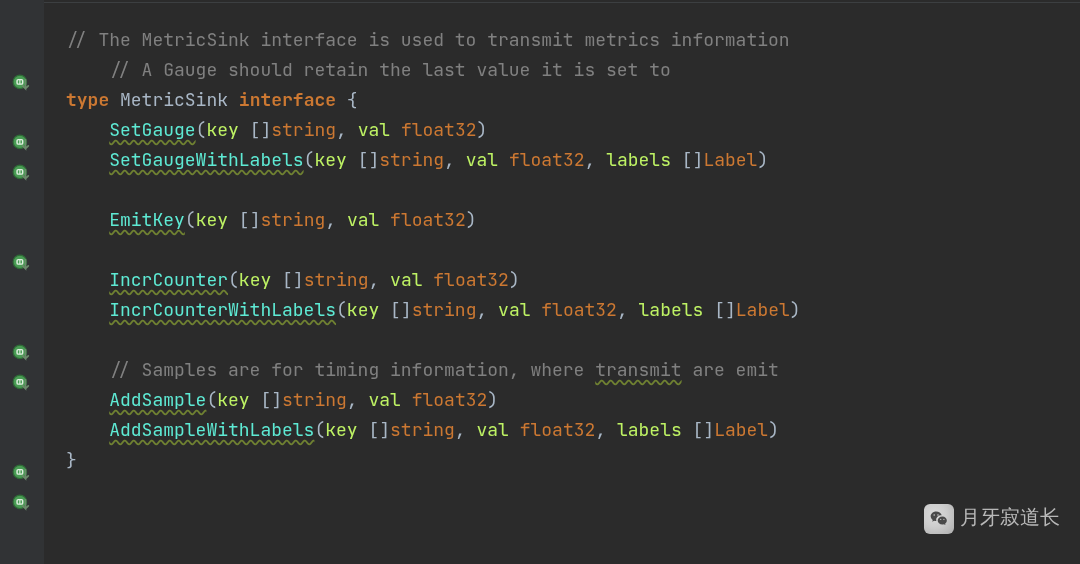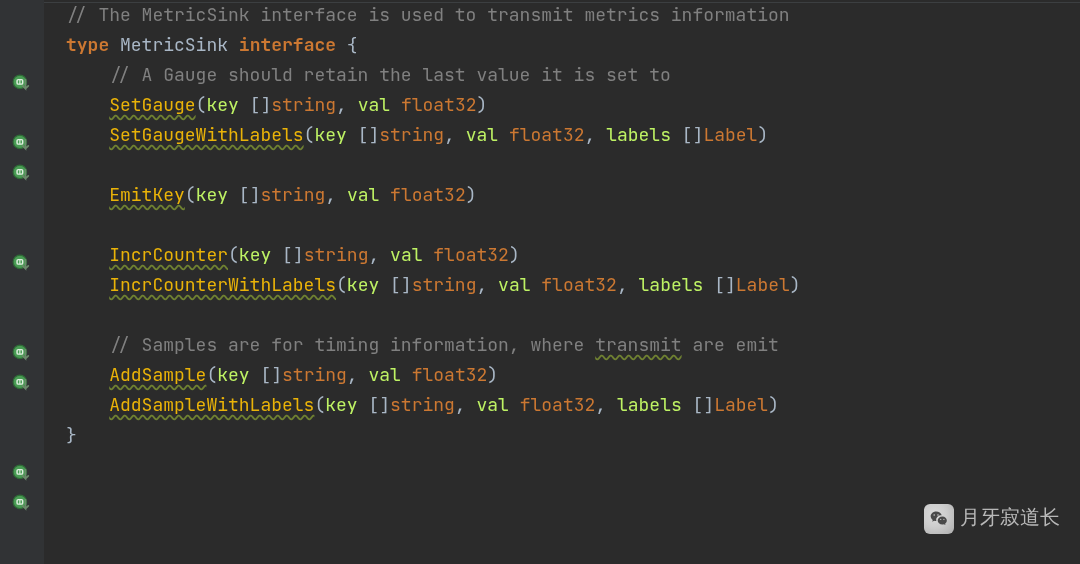--- a/index.html
+++ b/index.html
@@ -20,21 +20,21 @@
     position: relative;
   }
   .gutter {
     width: 44px;
     flex: 0 0 44px;
     background: #313335;
     position: relative;
   }
   .code-area {
     flex: 1;
-    padding-top: 0;
+    padding-top: 25px;
     box-sizing: border-box;
     position: relative;
   }
   .line {
     height: 30px;
     line-height: 30px;
     white-space: pre;
     padding-left: 22px;
     color: #a9b7c6;
   }
@@ -47,21 +47,21 @@
     position: absolute;
     top: 6px;
     left: 12px;
     width: 18px;
     height: 18px;
   }
   .impl-icon svg { width: 18px; height: 18px; display: block; }
   .comment { color: #808080; }
   .keyword { color: #cc7832; font-weight: 600; }
   .typename { color: #a9b7c6; }
-  .method { color: #eab308; }
+  .method { color: #5eead4; }
   .param { color: #bef264; }
   .builtin { color: #cc7832; }
   .punct { color: #a9b7c6; }
   .label-type { color: #cc7832; }
   .warn-underline {
     text-decoration: underline wavy rgba(128,150,50,0.8);
     text-decoration-skip-ink: none;
     text-underline-offset: 3px;
   }
   .watermark {
@@ -196,23 +196,23 @@
         </div>
         <div class="gutter-line"></div>
       </div>
   </div>
 
   <div class="code-area">
 
     <div class="line"><span class="comment">// The MetricSink interface is used to transmit metrics information</span></div>
 
 
+    <div class="line">    <span class="comment">// A Gauge should retain the last value it is set to</span></div>
+
     <div class="line"><span class="keyword">type</span><span> </span><span class="typename">MetricSink</span><span> </span><span class="keyword">interface</span><span class="punct"> {</span></div>
-
-    <div class="line">    <span class="comment">// A Gauge should retain the last value it is set to</span></div>
 
     <div class="line">    <span class="method warn-underline">SetGauge</span><span class="sig"><span class="punct">(</span><span class="param">key</span><span class="punct"> </span><span class="punct">[]</span><span class="builtin">string</span><span class="punct">,</span><span class="punct"> </span><span class="param">val</span><span class="punct"> </span><span class="builtin">float32</span><span class="punct">)</span></span></div>
 
     <div class="line">    <span class="method warn-underline">SetGaugeWithLabels</span><span class="sig"><span class="punct">(</span><span class="param">key</span><span class="punct"> </span><span class="punct">[]</span><span class="builtin">string</span><span class="punct">,</span><span class="punct"> </span><span class="param">val</span><span class="punct"> </span><span class="builtin">float32</span><span class="punct">,</span><span class="punct"> </span><span class="param">labels</span><span class="punct"> </span><span class="punct">[]</span><span class="label-type">Label</span><span class="punct">)</span></span></div>
 
     <div class="line"> </div>
 
 
     <div class="line">    <span class="method warn-underline">EmitKey</span><span class="sig"><span class="punct">(</span><span class="param">key</span><span class="punct"> </span><span class="punct">[]</span><span class="builtin">string</span><span class="punct">,</span><span class="punct"> </span><span class="param">val</span><span class="punct"> </span><span class="builtin">float32</span><span class="punct">)</span></span></div>
 

